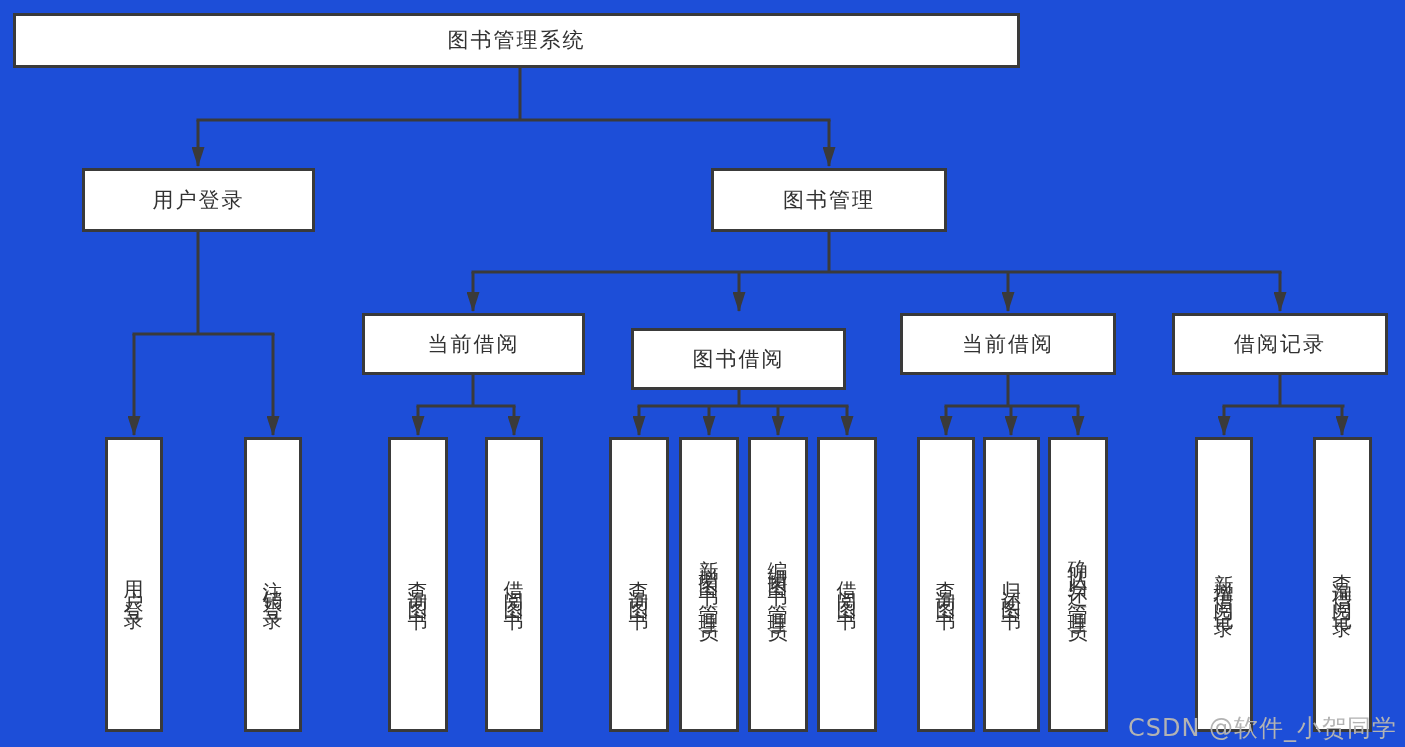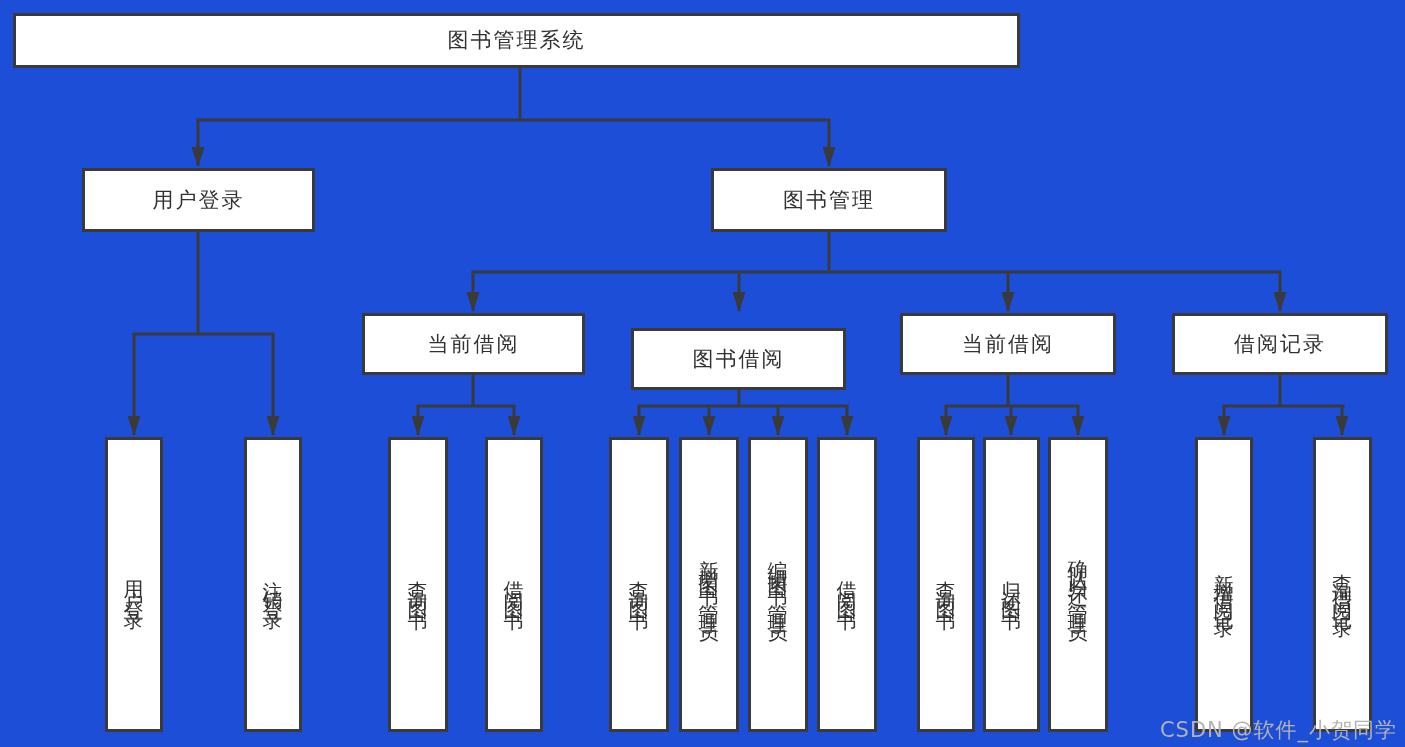--- a/index.html
+++ b/index.html
@@ -28,21 +28,21 @@
     writing-mode:vertical-rl;
     text-orientation:mixed;
     letter-spacing:10px;
     line-height:1;
   }
   .vbox.tight{letter-spacing:9px;}
   .watermark{
     position:absolute;
     right:8px;
     bottom:3px;
-    font-size:21px;
+    font-size:24px;
     color:#b3b3b3;
     letter-spacing:1px;
     white-space:nowrap;
   }
 </style>
 </head>
 <body>
 
 <div class="canvas">
 

